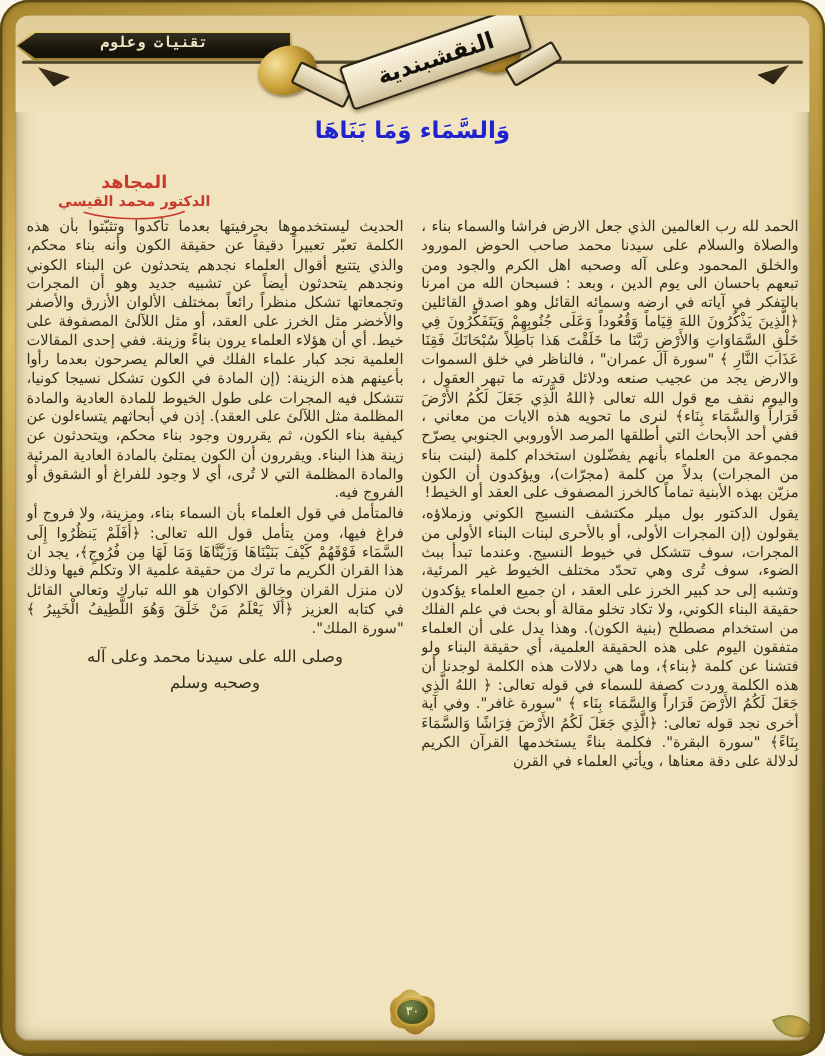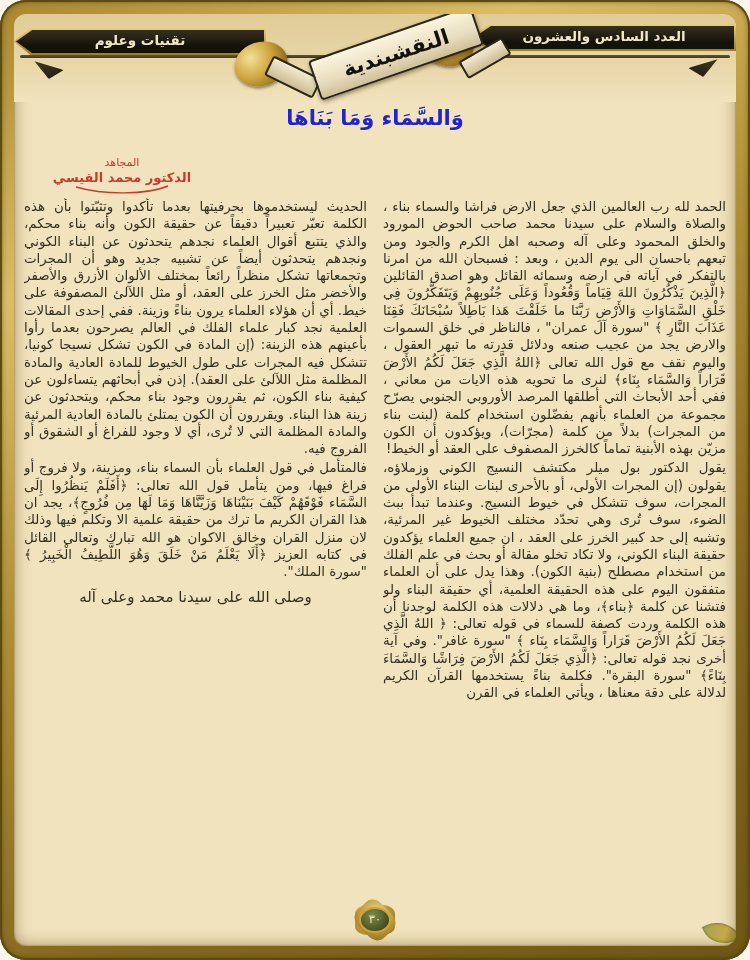--- a/index.html
+++ b/index.html
@@ -21,21 +21,21 @@
   .tail-left{left:18px;top:48px;transform:rotate(28deg);clip-path:polygon(0 40%,100% 0,70% 100%);}
   .tail-right{right:16px;top:46px;transform:rotate(-28deg) scaleX(-1);clip-path:polygon(0 40%,100% 0,70% 100%);}
   .banner{position:absolute;height:27px;clip-path:polygon(0 50%,6.5% 0,100% 0,100% 100%,6.5% 100%);
     background:linear-gradient(180deg,#e8cf7f,#9a7c26);}
   .banner-in{position:absolute;inset:2px;clip-path:polygon(0 50%,6.5% 0,100% 0,100% 100%,6.5% 100%);
     background:linear-gradient(180deg,#35301f,#15120a 70%);
     display:flex;align-items:center;justify-content:center;}
   .banner-in span{color:var(--banner-text,#f1e6c4);font-size:13.5px;font-weight:bold;
     white-space:nowrap;line-height:1;padding-bottom:2px;}
   .banner-right{top:10px;right:0;width:264px;}
-  .banner-left{top:14px;left:0;width:252px;}
+  .banner-left{top:14px;left:0;width:252px;font-family:Liberation Mono, monospace;}
   .knot{position:absolute;border-radius:50%;
     background:radial-gradient(circle at 35% 30%,#f4e09a,#cda43c 45%,#8a681a 80%,#6a4f10);
     box-shadow:0 2px 3px rgba(40,30,5,.5);}
   .knot-a{left:220px;top:28px;width:54px;height:44px;transform:rotate(-18deg);}
   .knot-b{left:408px;top:10px;width:52px;height:42px;transform:rotate(14deg);}
   .ribbon-band{position:absolute;left:296px;top:18px;width:168px;height:38px;
     transform:rotate(-19deg);background:linear-gradient(180deg,#fbf4e0,#e8ddbd 60%,#cfc09a);
     border:2px solid #2c2618;border-radius:4px;
     display:flex;align-items:center;justify-content:center;
     box-shadow:0 2px 4px rgba(40,30,5,.45);}
@@ -44,21 +44,21 @@
   .ribbon-piece{position:absolute;background:linear-gradient(180deg,#f3ead0,#cdbd94);
     border:2px solid #2c2618;}
   .piece-a{left:252px;top:52px;width:50px;height:18px;transform:rotate(26deg);border-radius:3px;}
   .piece-b{left:446px;top:34px;width:46px;height:16px;transform:rotate(-30deg);border-radius:3px;}
   
   .title{position:absolute;top:92px;left:0;right:0;margin:0;text-align:center;
     font-size:21px;font-weight:bold;color:var(--title-blue,#2323cd);
     text-shadow:0 1px 0 rgba(255,255,255,.5);}
   .author{position:absolute;top:142px;left:34px;width:148px;text-align:center;
     color:var(--author-red,#c93a2e);}
-  .author-l1{font-size:11px;font-weight:normal;text-align:center;}
+  .author-l1{font-size:16px;font-weight:bold;text-align:center;}
   .author-l2{font-size:13px;font-weight:bold;margin-top:1px;}
   .author svg{display:block;margin:0 auto;}
   
   .columns{position:absolute;top:184px;left:10px;right:10px;bottom:34px;
     display:flex;flex-direction:row;gap:16px;direction:rtl;}
   .col{flex:1;color:var(--body-text,#33301f);font-size:13.4px;line-height:17.3px;
     text-align:justify;overflow:hidden;}
   .col p{margin:0 0 2px 0;}
   .closing{text-align:center;font-size:15px;line-height:23px;margin-top:5px;
     color:var(--body-text,#33301f);}
@@ -84,25 +84,20 @@
 <body>
 
 <div class="page-frame">
   <div class="page-inner">
 
     <div class="header">
       <div class="header-rule"></div>
       <div class="tail tail-left"></div>
       <div class="tail tail-right"></div>
 
-      <div class="banner banner-right">
-        <div class="banner-in">
-          <span>العدد السادس والعشرون</span>
-        </div>
-      </div>
 
       <div class="banner banner-left">
         <div class="banner-in">
           <span>تقنيات وعلوم</span>
         </div>
       </div>
 
       <div class="knot knot-a"></div>
       <div class="knot knot-b"></div>
       <div class="ribbon-piece piece-a"></div>
@@ -134,20 +129,21 @@
         <div>
 
             <p class="para">الحديث ليستخدموها بحرفيتها بعدما تأكدوا وتثبّتوا بأن هذه الكلمة تعبّر تعبيراً دقيقاً عن حقيقة الكون وأنه بناء محكم، والذي يتتبع أقوال العلماء نجدهم يتحدثون عن البناء الكوني ونجدهم يتحدثون أيضاً عن تشبيه جديد وهو أن المجرات وتجمعاتها تشكل منظراً رائعاً بمختلف الألوان الأزرق والأصفر والأخضر مثل الخرز على العقد، أو مثل اللآلئ المصفوفة على خيط. أي أن هؤلاء العلماء يرون بناءً وزينة. ففي إحدى المقالات العلمية نجد كبار علماء الفلك في العالم يصرحون بعدما رأوا بأعينهم هذه الزينة: (إن المادة في الكون تشكل نسيجا كونيا، تتشكل فيه المجرات على طول الخيوط للمادة العادية والمادة المظلمة مثل اللآلئ على العقد). إذن في أبحاثهم يتساءلون عن كيفية بناء الكون، ثم يقررون وجود بناء محكم، ويتحدثون عن زينة هذا البناء. ويقررون أن الكون يمتلئ بالمادة العادية المرئية والمادة المظلمة التي لا تُرى، أي لا وجود للفراغ أو الشقوق أو الفروج فيه.</p>
 
 
 
             <p class="para">فالمتأمل في قول العلماء بأن السماء بناء، ومزينة، ولا فروج أو فراغ فيها، ومن يتأمل قول الله تعالى: ﴿أَفَلَمْ يَنظُرُوا إِلَى السَّمَاء فَوْقَهُمْ كَيْفَ بَنَيْنَاهَا وَزَيَّنَّاهَا وَمَا لَهَا مِن فُرُوجٍ﴾، يجد ان هذا القران الكريم ما ترك من حقيقة علمية الا وتكلم فيها وذلك لان منزل القران وخالق الاكوان هو الله تبارك وتعالى القائل في كتابه العزيز ﴿أَلَا يَعْلَمُ مَنْ خَلَقَ وَهُوَ اللَّطِيفُ الْخَبِيرُ ﴾ "سورة الملك".</p>
           </div>
         <div class="closing">
           <div>وصلى الله على سيدنا محمد وعلى آله</div>
+          <div>وصحبه وسلم</div>
         </div>
       </div>
     </div>
 
     <div class="medallion">
       <div class="petals"></div>
       <div class="petals2"></div>
       <div class="med-center">
         <span>٣٠</span>
       </div>

